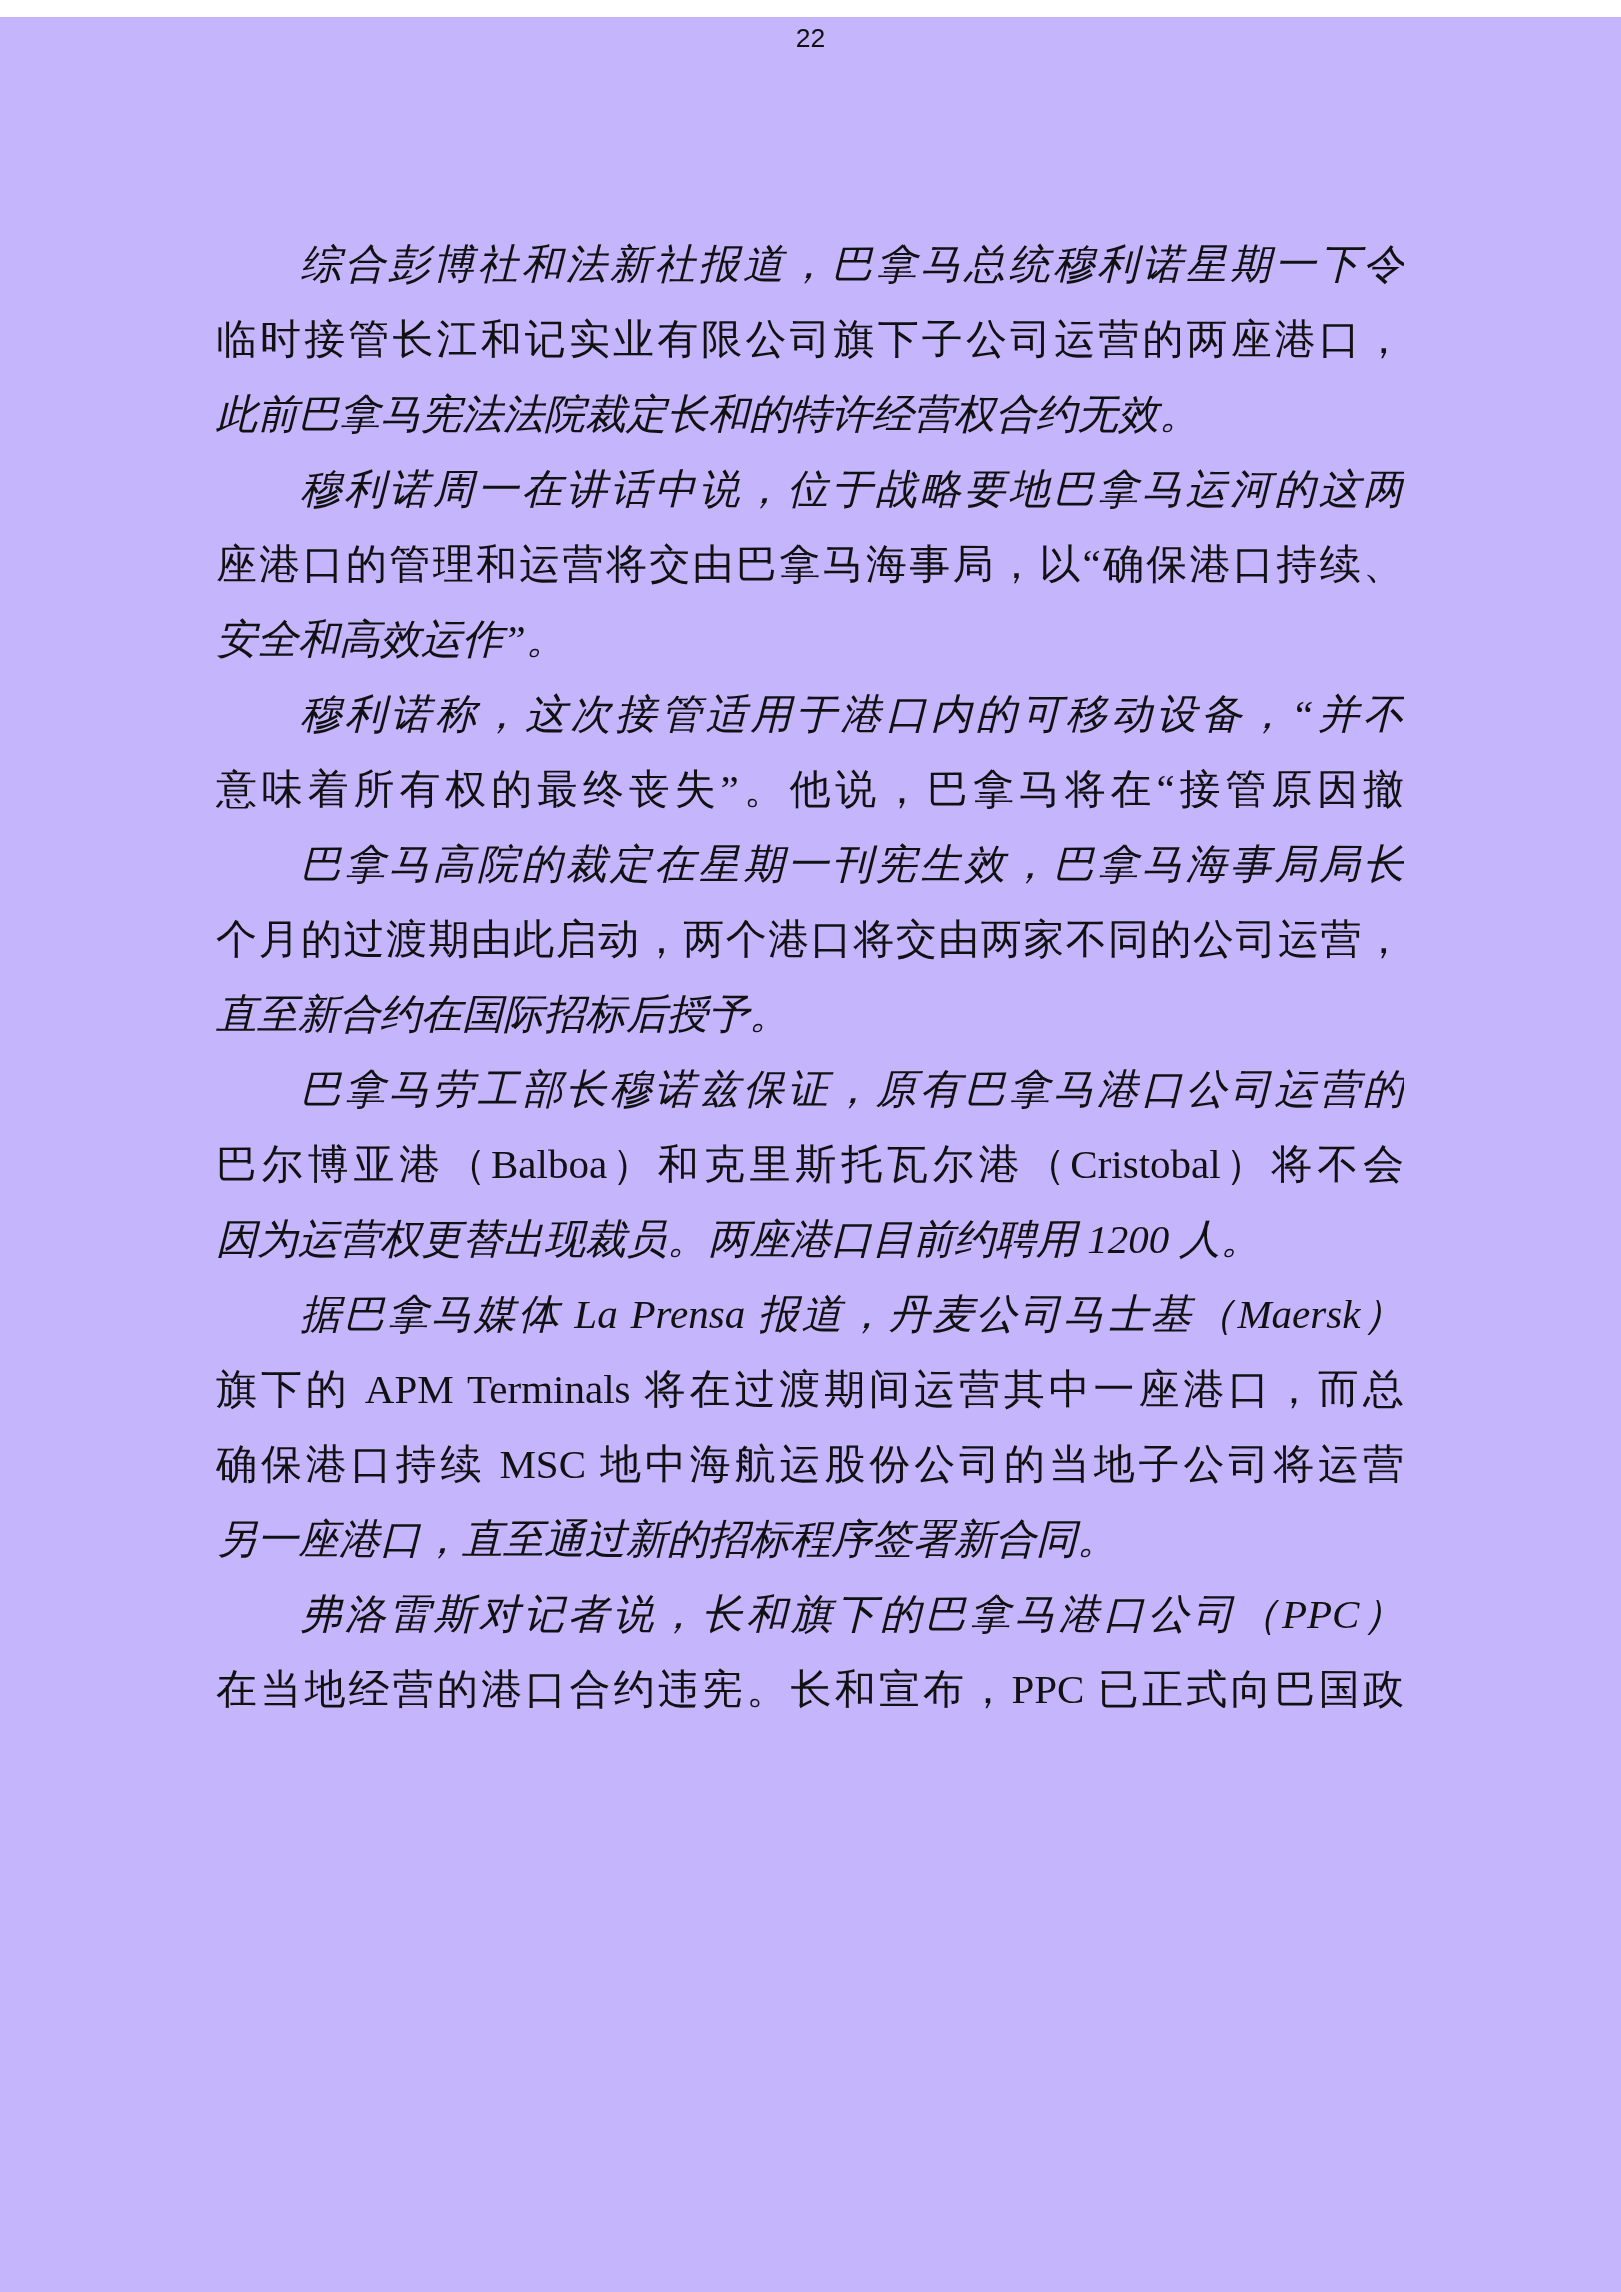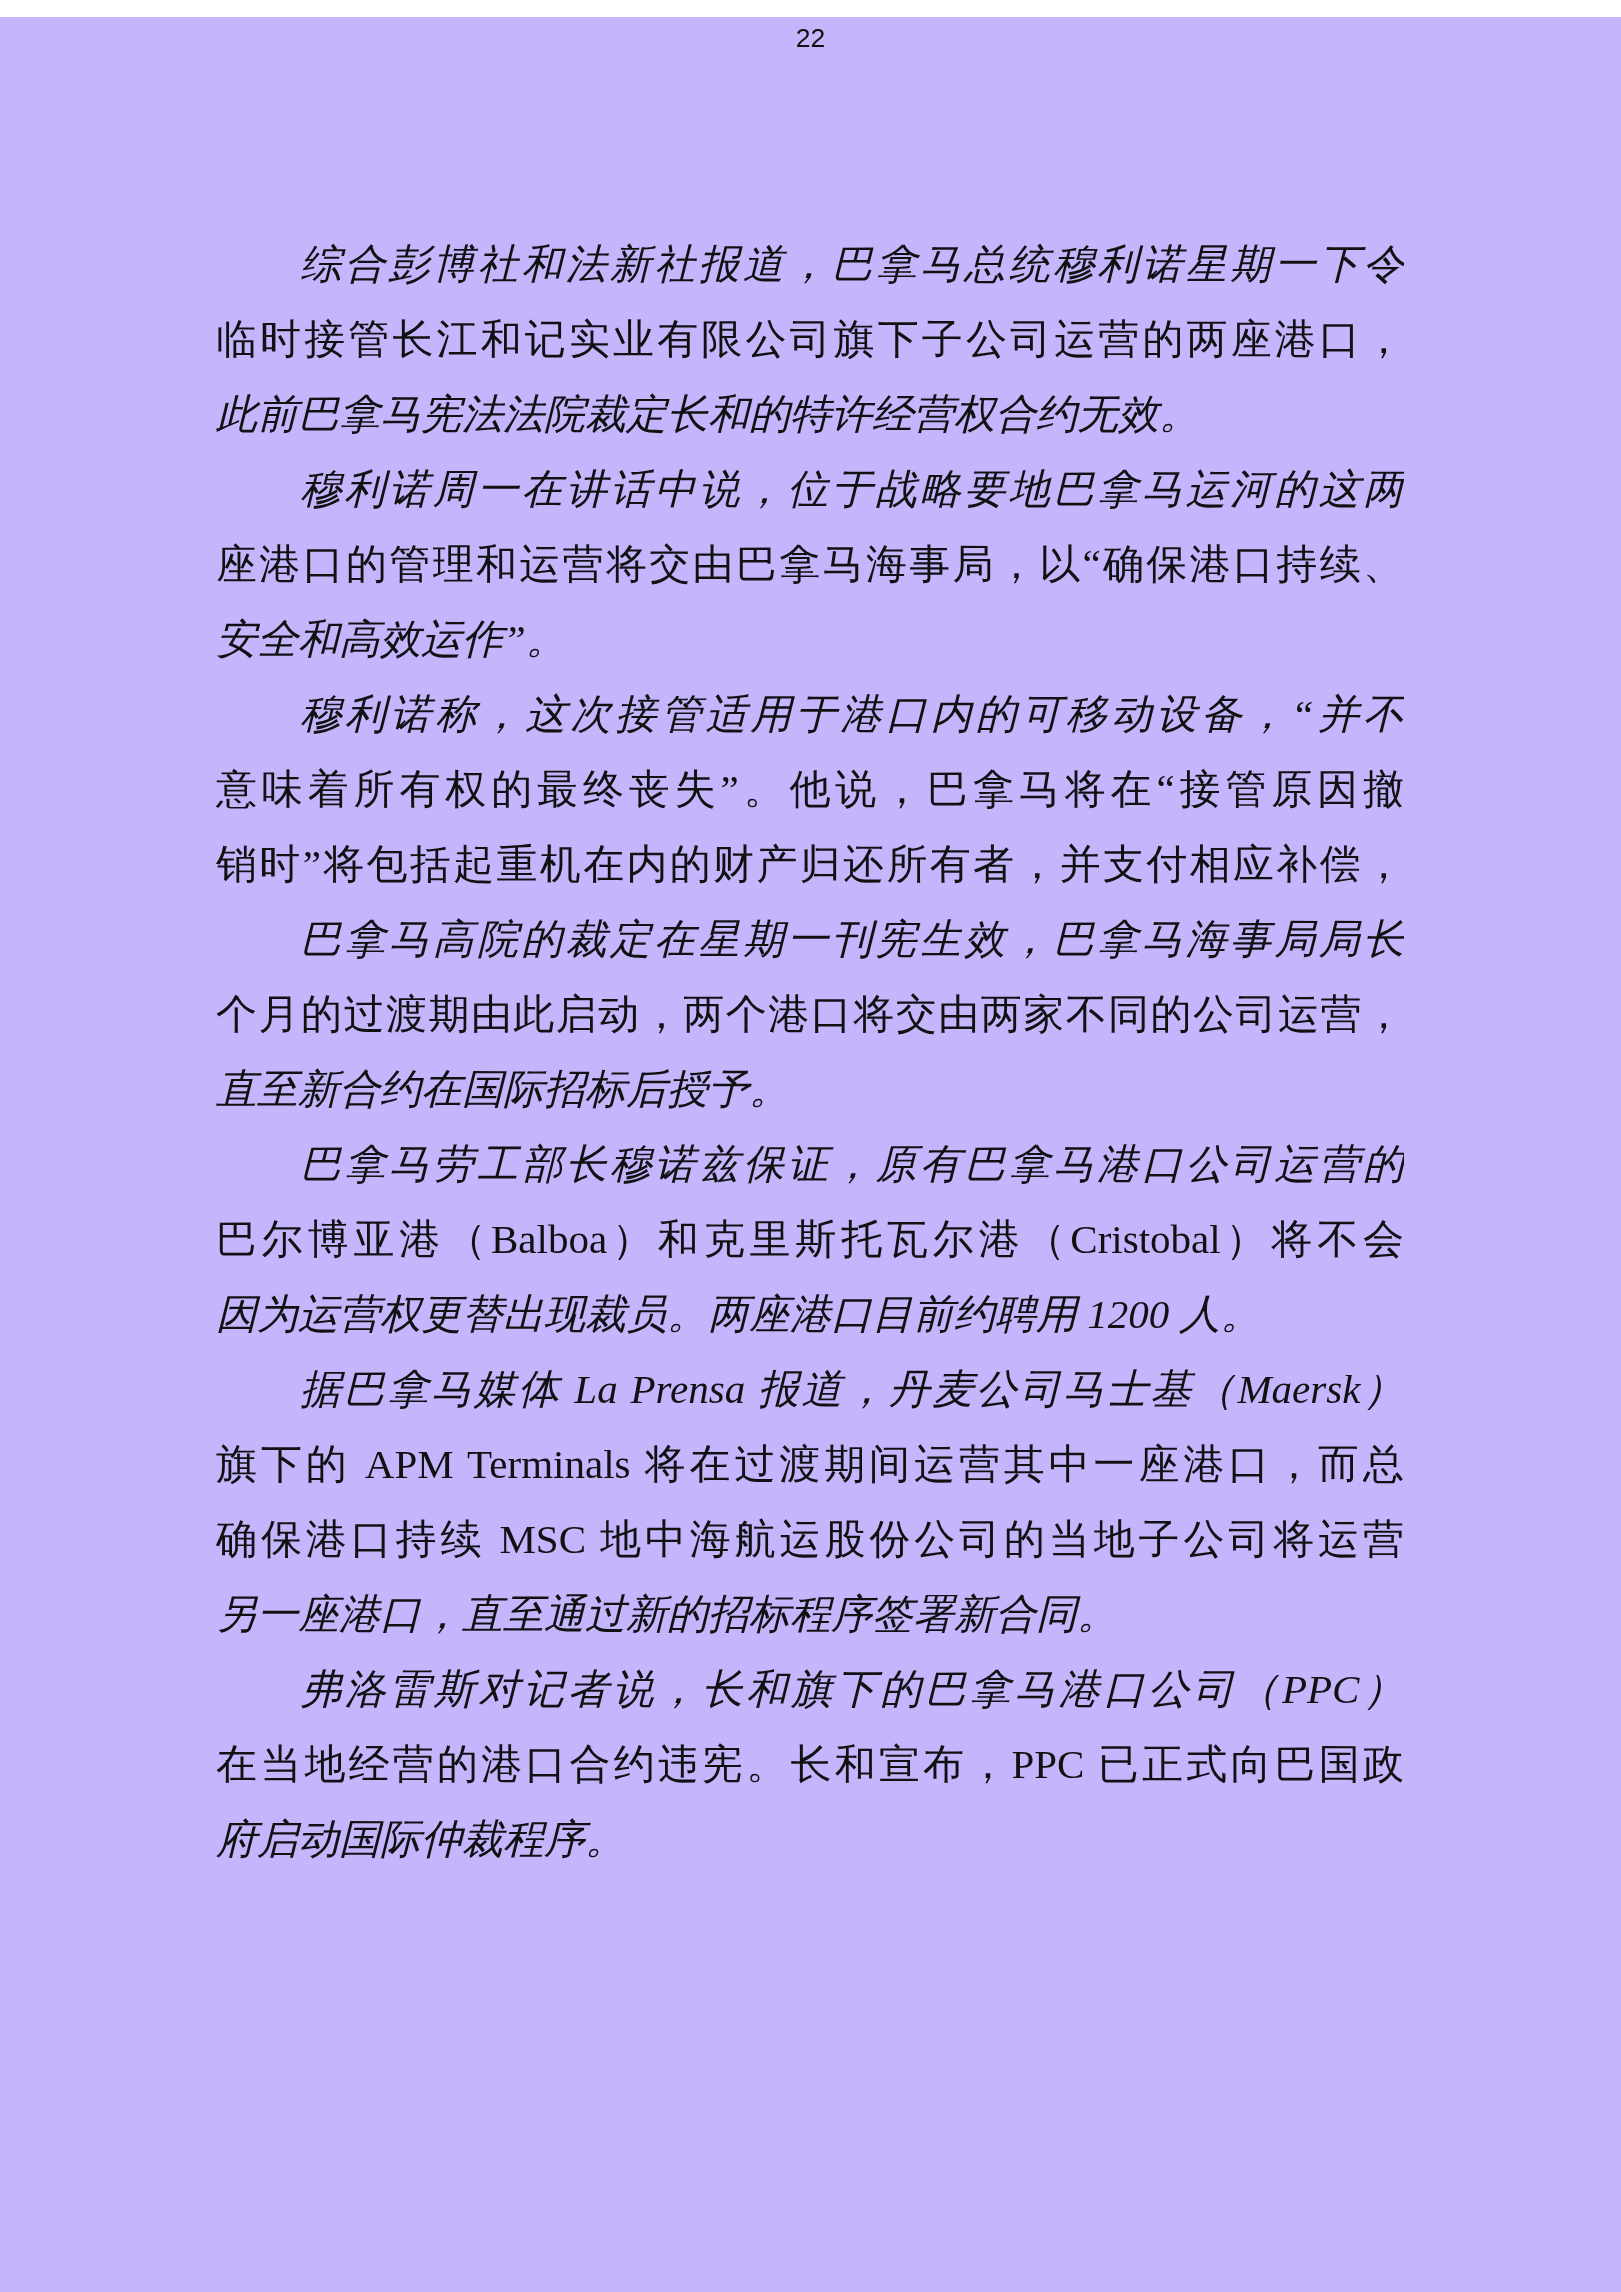--- a/index.html
+++ b/index.html
@@ -70,21 +70,20 @@
 
     <div class="paragraph">
       <div class="line justify indent">穆利诺周一在讲话中说，位于战略要地巴拿马运河的这两</div>
       <div class="line justify">座港口的管理和运营将交由巴拿马海事局，以“确保港口持续、</div>
       <div class="line last">安全和高效运作”。</div>
     </div>
 
     <div class="paragraph">
       <div class="line justify indent">穆利诺称，这次接管适用于港口内的可移动设备，“并不</div>
       <div class="line justify">意味着所有权的最终丧失”。他说，巴拿马将在“接管原因撤</div>
-      <div class="line justify">销时”将包括起重机在内的财产归还所有者，并支付相应补偿，</div>
     </div>
 
     <div class="paragraph">
       <div class="line justify indent">巴拿马高院的裁定在星期一刊宪生效，巴拿马海事局局长</div>
       <div class="line justify">个月的过渡期由此启动，两个港口将交由两家不同的公司运营，</div>
       <div class="line last">直至新合约在国际招标后授予。</div>
     </div>
 
     <div class="paragraph">
       <div class="line justify indent">巴拿马劳工部长穆诺兹保证，原有巴拿马港口公司运营的</div>
@@ -95,18 +94,17 @@
     <div class="paragraph">
       <div class="line justify indent">据巴拿马媒体 La Prensa 报道，丹麦公司马士基（Maersk）</div>
       <div class="line justify">旗下的 APM Terminals 将在过渡期间运营其中一座港口，而总</div>
       <div class="line justify">确保港口持续 MSC 地中海航运股份公司的当地子公司将运营</div>
       <div class="line last">另一座港口，直至通过新的招标程序签署新合同。</div>
     </div>
 
     <div class="paragraph">
       <div class="line justify indent">弗洛雷斯对记者说，长和旗下的巴拿马港口公司（PPC）</div>
       <div class="line justify">在当地经营的港口合约违宪。长和宣布，PPC 已正式向巴国政</div>
-      <div class="line last">府启动国际仲裁程序。</div>
     </div>
 
   </div>
 </div>
 
 
 </body></html>

